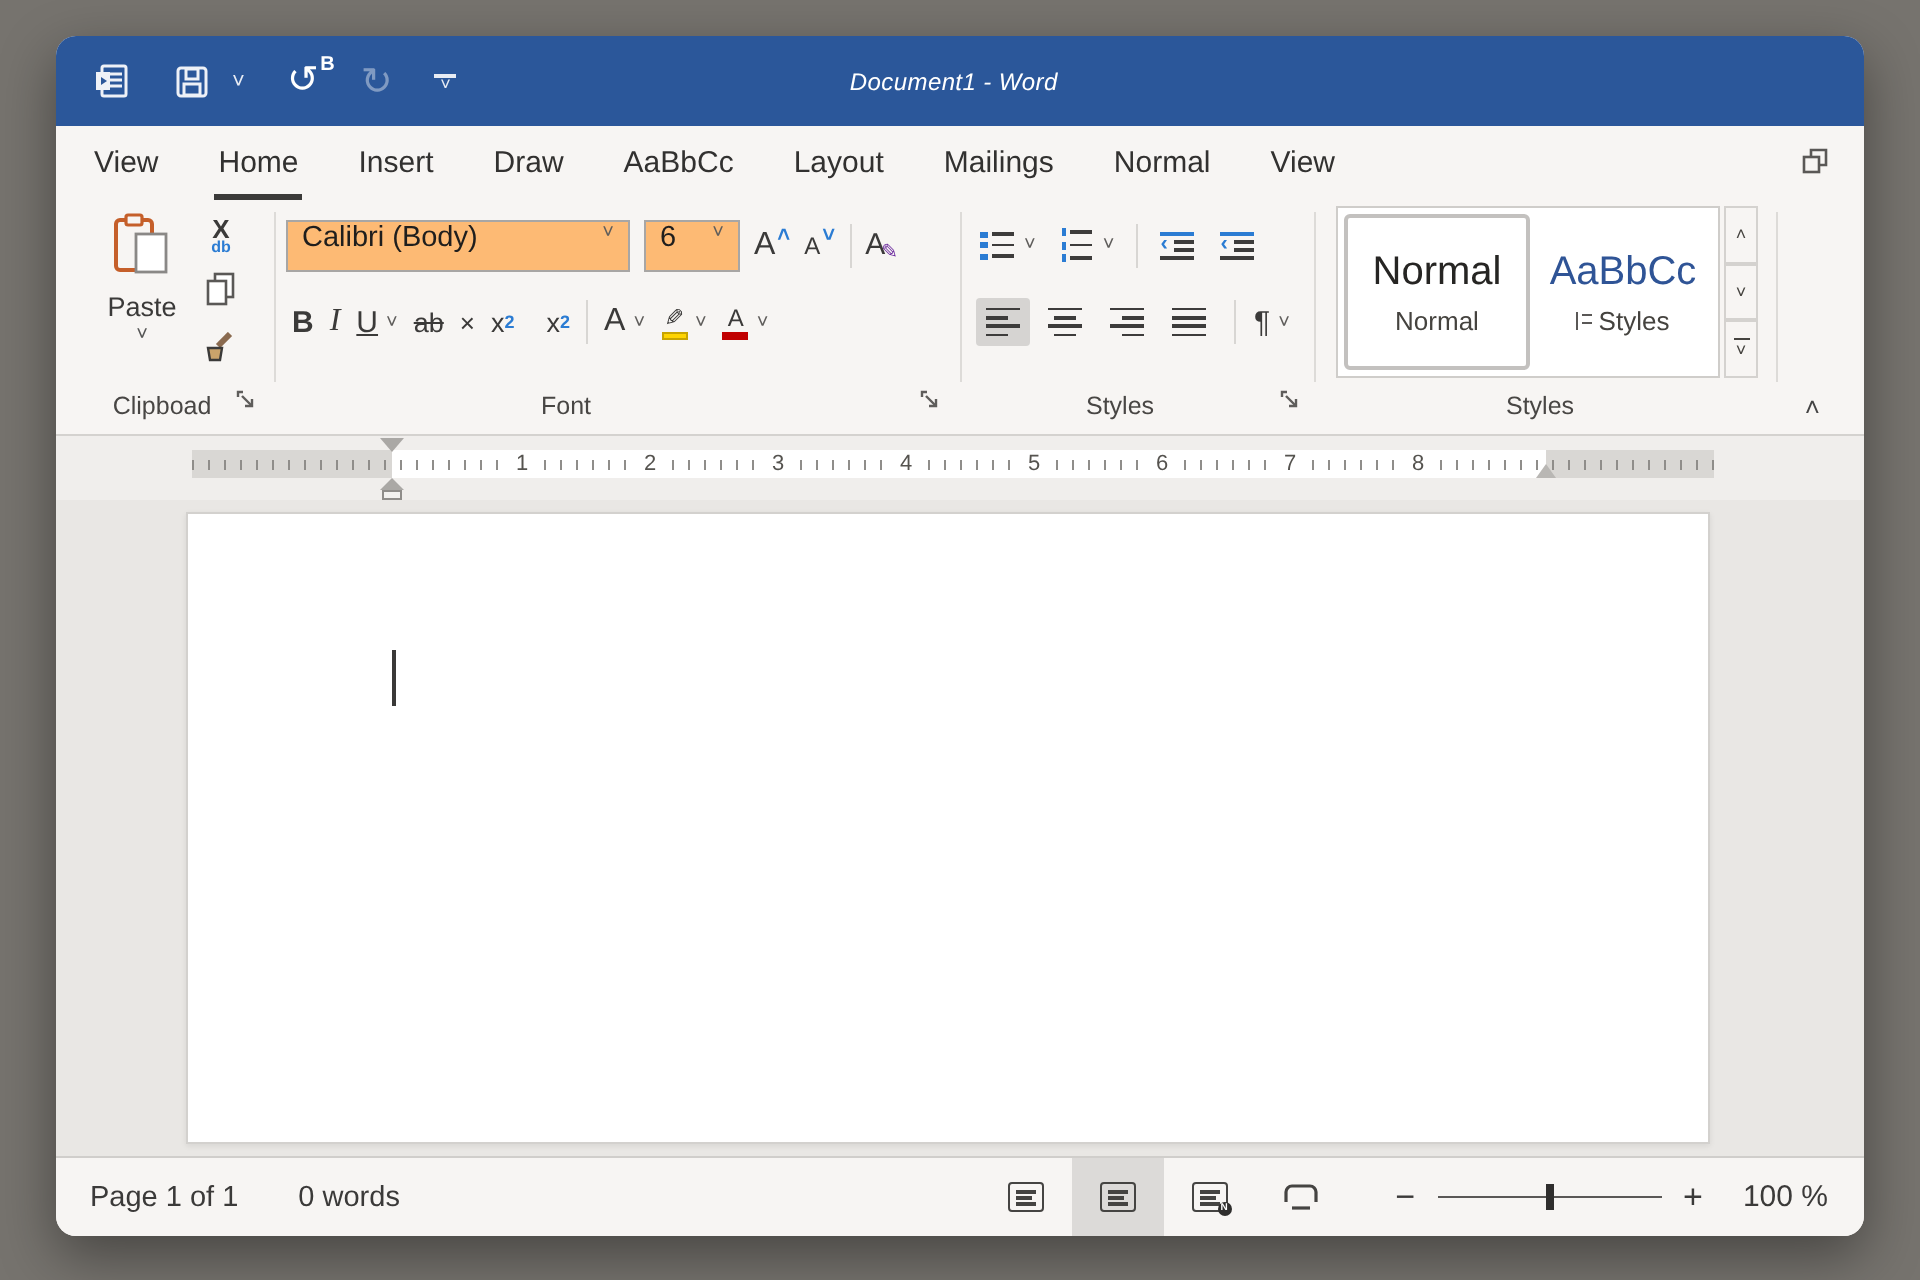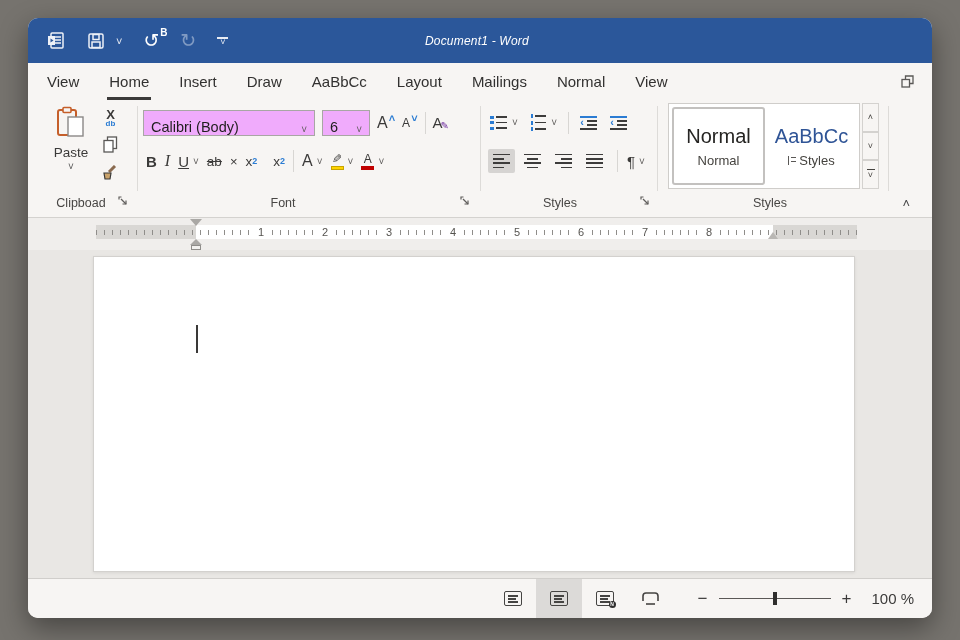--- a/index.html
+++ b/index.html
@@ -48,21 +48,21 @@
   .paste-label { font-size:13.5px; color:#3b3a39; margin-top:3px; }
   .paste-chev { font-size:10px; color:#555; margin-top:1px; }
   .clip-col { position:absolute; left:74px; top:8px; display:flex; flex-direction:column; gap:8px; align-items:center; }
   .cut-btn { display:flex; flex-direction:column; align-items:center; line-height:1; }
   .cut-top { font-size:13px; color:#3b3a39; font-weight:600; }
   .cut-bottom { font-size:8px; color:#2b7cd3; font-weight:700; margin-top:-1px; }
 
   
   .row1 { position:absolute; top:9px; display:flex; align-items:center; gap:7px; height:27px; }
   .row2 { position:absolute; top:47px; display:flex; align-items:center; gap:8px; height:28px; }
-  .combo { display:flex; align-items:flex-end; background:#f0abfc; border:1px solid #a8a6a4; height:26px;
+  .combo { display:flex; align-items:flex-start; background:#fdba74; border:1px solid #a8a6a4; height:26px;
            padding:0 7px; font-size:14.5px; color:#1f1e1d; }
   .combo .chev { margin-left:auto; font-size:10px; color:#5f5d5b; }
   .chev { font-size:10px; color:#5f5d5b; }
   .fbtn { display:flex; align-items:center; color:#3b3a39; }
   .grow-a { font-size:16px; } .shrink-a { font-size:12px; }
   .acc { color:#2b7cd3; font-size:11px; font-weight:700; margin-left:1px; position:relative; top:-5px; }
   .clear-a { font-size:15px; }
   .pencil { font-size:10px; color:#7030a0; position:relative; top:3px; margin-left:-2px; }
   .b { font-weight:700; font-size:15px; }
   .i { font-style:italic; font-family:"Liberation Serif", serif; font-size:16px; }
@@ -466,20 +466,24 @@
     <span class="mk mk-left-sq"></span>
     <span class="mk mk-right"></span>
   </div>
 
   <div class="docarea">
     <div class="page"></div>
     <div class="caret"></div>
   </div>
 
   <div class="statusbar">
+    <div class="sb-left">
+      <span>Page 1 of 1</span>
+      <span>0 words</span>
+    </div>
     <div class="sb-right">
       <span class="viewbtn">
         <span class="docicon">
             <i class="l1"></i>
             <i class="l2"></i>
             <i class="l3"></i>
           </span>
       </span>
       <span class="viewbtn sel">
         <span class="docicon">

